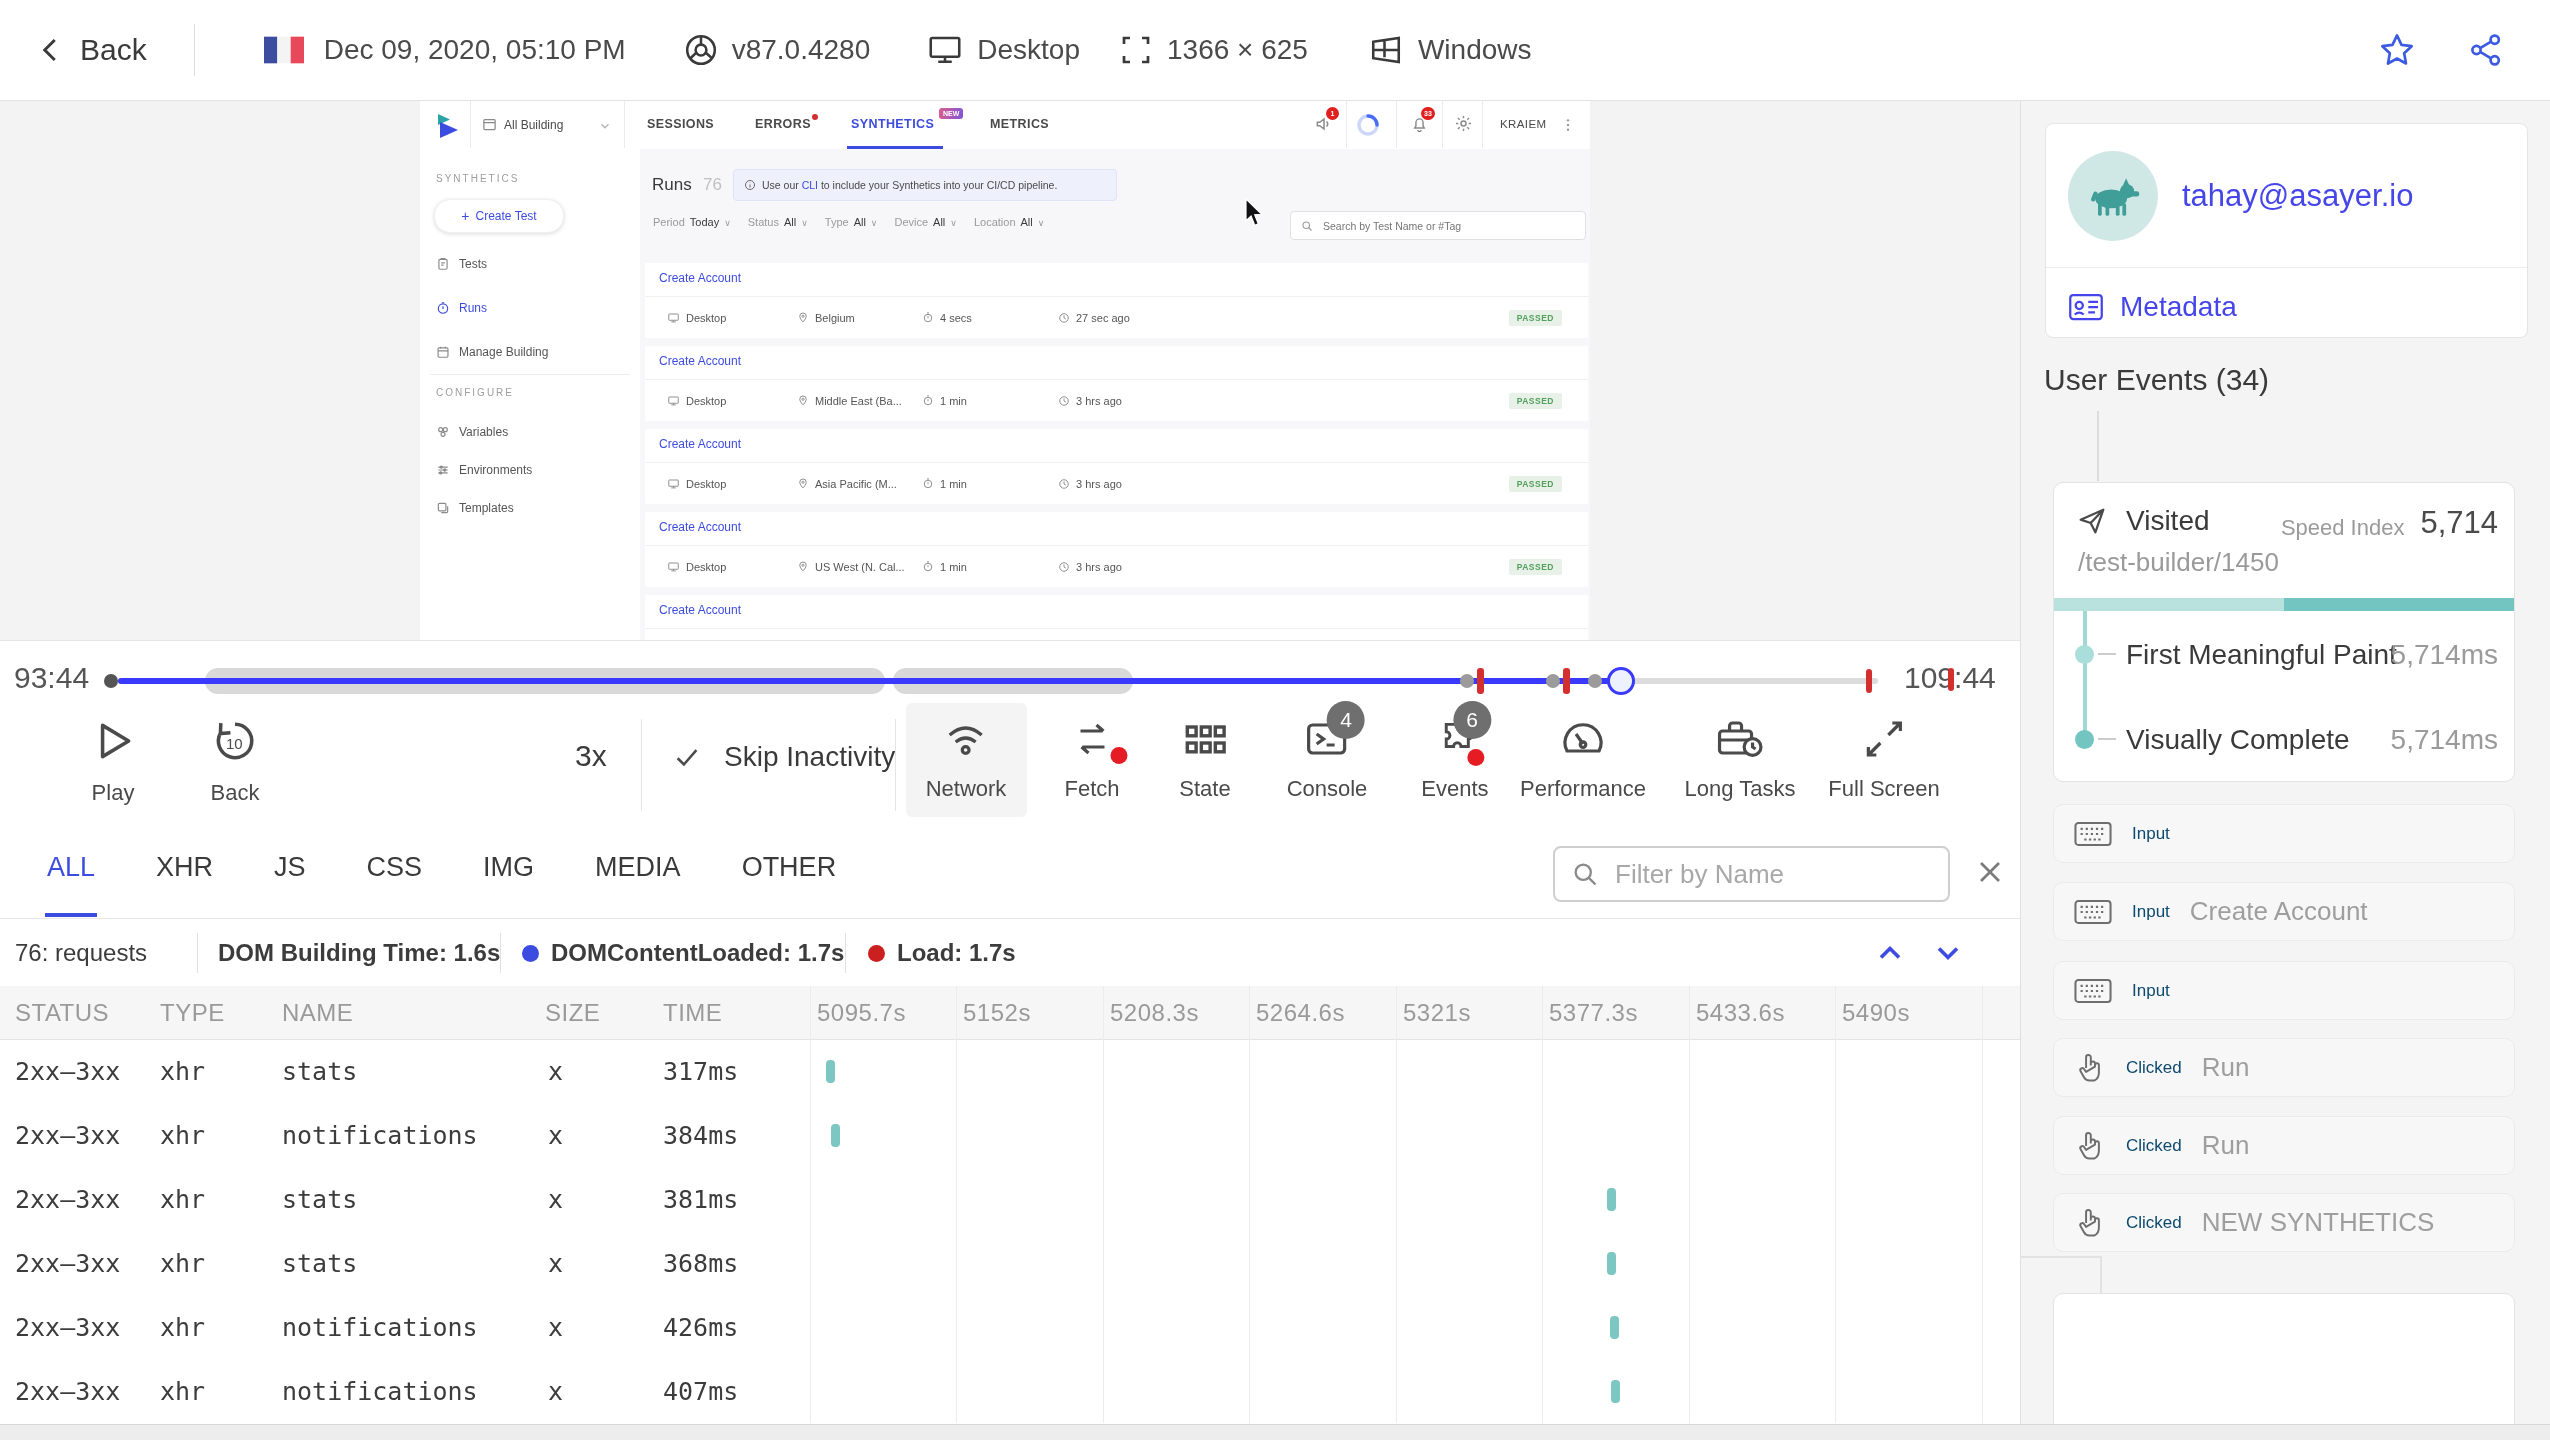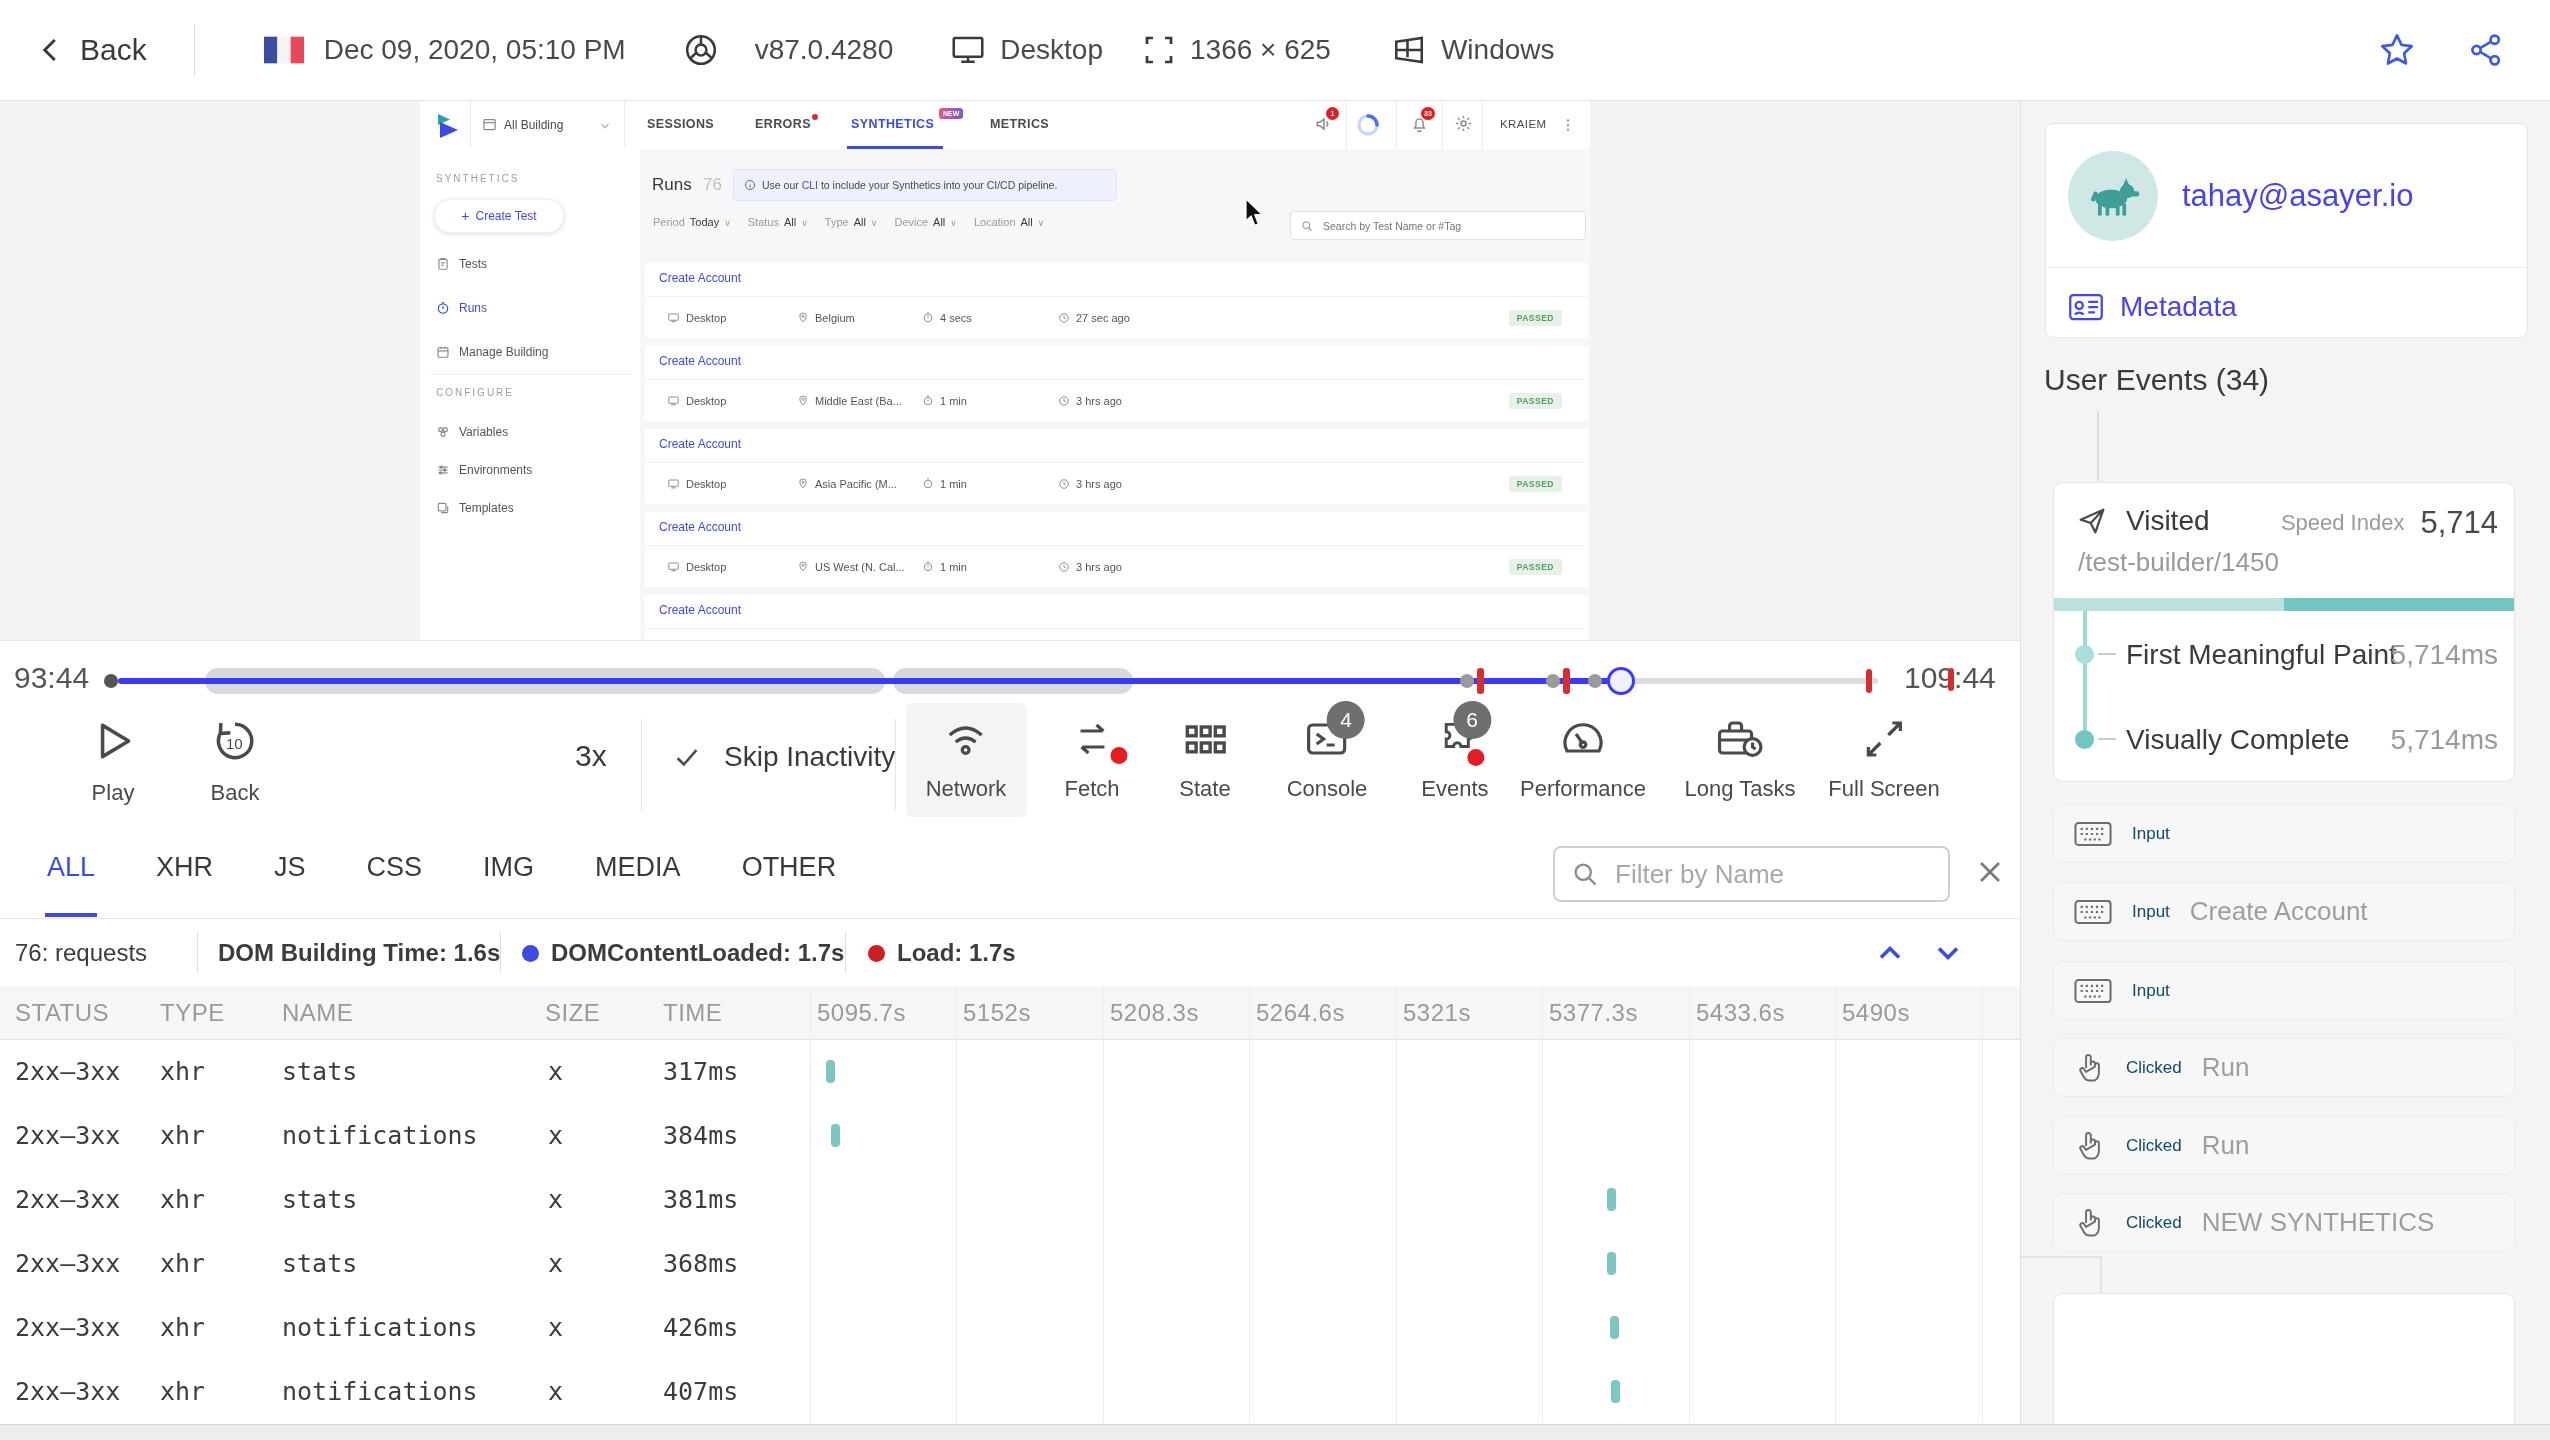--- a/index.html
+++ b/index.html
@@ -71,21 +71,21 @@
   #usercard{position:absolute;left:24px;top:22px;width:483px;height:215px;background:#fff;border:1px solid #e5e5e5;border-radius:8px;box-sizing:border-box;}
   #ucard-top{position:absolute;left:0;top:0;width:100%;height:143px;display:flex;align-items:center;gap:24px;padding-left:22px;box-sizing:border-box;}
   #avatar{width:90px;height:90px;border-radius:50%;background:#cfe8e6;display:flex;align-items:center;justify-content:center;}
   #email{font-size:31px;color:#4645e9;}
   #ucard-div{position:absolute;left:0;top:143px;width:100%;height:1px;background:#ececec;}
   #metarow{position:absolute;left:22px;top:152px;height:62px;display:flex;align-items:center;gap:16px;color:#4645e9;font-size:28px;}
   #ue-title{position:absolute;left:23px;top:262px;font-size:30px;font-weight:500;color:#3a3a3a;}
   #ue-connector{position:absolute;left:76px;top:310px;width:2px;height:70px;background:#dcdcdc;}
   #visited{position:absolute;left:32px;top:381px;width:462px;height:300px;background:#fff;border:1px solid #e3e3e3;border-radius:10px;box-sizing:border-box;overflow:hidden;}
   #vis-title{position:absolute;left:22px;top:22px;display:flex;align-items:center;gap:18px;color:#3a3a3a;font-size:28px;font-weight:500;}
-  #vis-si{position:absolute;right:16px;top:22px;display:flex;align-items:center;gap:16px;}
+  #vis-si{position:absolute;right:16px;top:22px;display:flex;align-items:flex-end;gap:16px;}
   #vis-url{position:absolute;left:24px;top:64px;font-size:26px;color:#9a9a9a;}
   #vis-bar{position:absolute;left:0;top:115px;width:100%;height:13px;display:flex;}
   #vis-stem{position:absolute;left:29px;top:128px;width:4px;height:130px;background:#9fd8d4;}
   .vm-dot{position:absolute;left:21px;width:19px;height:19px;border-radius:50%;}
   .vm-dash{position:absolute;left:44px;width:18px;height:2px;background:#ccc;}
   .vm-label{position:absolute;left:72px;font-size:28px;color:#3a3a3a;white-space:nowrap;}
   .vm-value{position:absolute;right:16px;font-size:28px;color:#9a9a9a;}
   .ecard{position:absolute;left:32px;width:462px;height:59px;background:#f7f7f8;border:1px solid #ebebec;border-radius:10px;
          box-sizing:border-box;display:flex;align-items:center;gap:0;padding-left:20px;}
   .ecard .eicon{color:#6e6e6e;}
@@ -119,21 +119,21 @@
         </svg>
     </span>
     <span style="margin-left:20px">Dec 09, 2020, 05:10 PM</span>
     <span style="margin-left:57px">
       <svg width="36" height="36" viewBox="0 0 24 24" fill="none" stroke="#3a3a3a" stroke-width="1.7">
           <circle cx="12" cy="12" r="9.2"></circle>
           <circle cx="12" cy="12" r="3.6"></circle>
           <path d="M12 2.8 L12 8.4 M5 17.5 L8.9 13.7 M19.2 17.3 L15.2 13.8"></path>
         </svg>
     </span>
-    <span style="margin-left:36px">v87.0.4280</span>
+    <span style="margin-left:13px">v87.0.4280</span>
     <span style="margin-left:56px">
       <svg width="38" height="36" viewBox="0 0 24 24" fill="none" stroke="#3a3a3a" stroke-width="1.7">
           <rect x="2.5" y="4" width="19" height="12.5" rx="1"></rect>
           <path d="M12 16.5 L12 19.5 M7.5 19.8 L16.5 19.8"></path>
         </svg>
     </span>
     <span style="margin-left:13px">Desktop</span>
     <span style="margin-left:38px">
       <svg width="36" height="36" viewBox="0 0 24 24" fill="none" stroke="#3a3a3a" stroke-width="1.8">
           <path d="M4 8 V4 H8 M16 4 H20 V8 M20 16 V20 H16 M8 20 H4 V16"></path>

